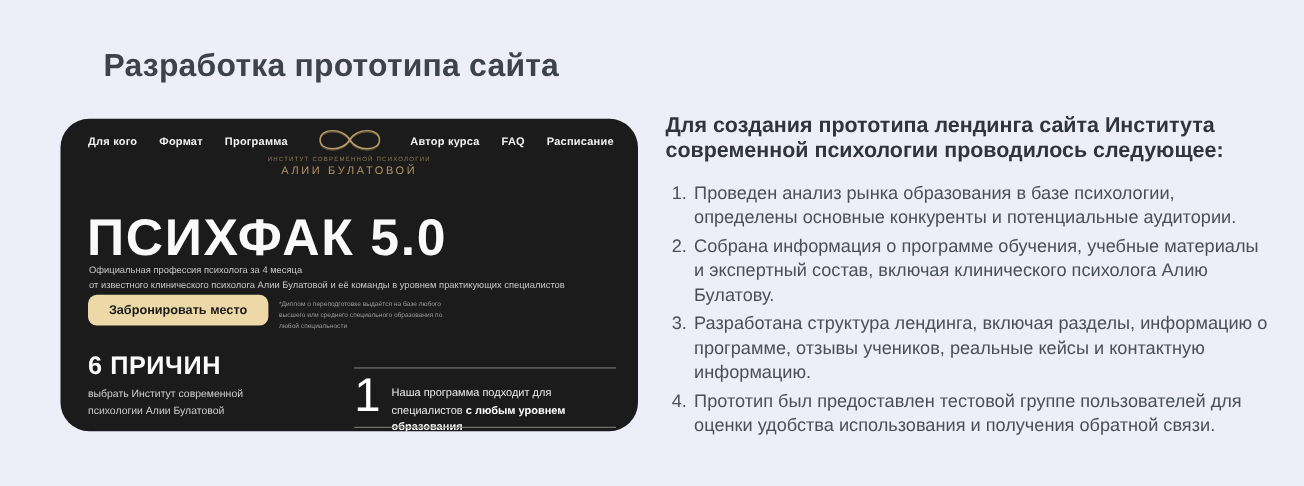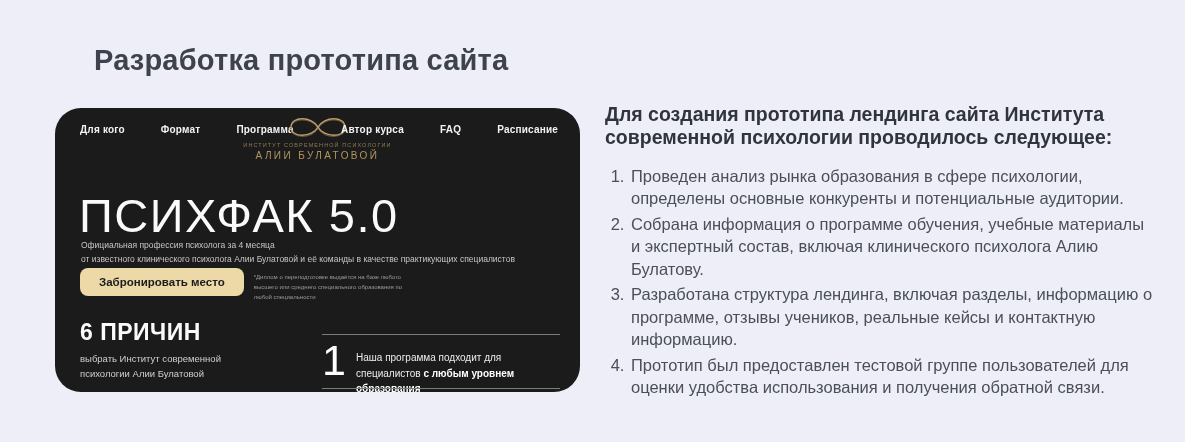--- a/index.html
+++ b/index.html
@@ -18,21 +18,21 @@
 
   
   .mockup {
     position:absolute; left:55px; top:108px;
     width:525px; height:284px;
     background:#1b1b1b; border-radius:26px;
     color:#ffffff; overflow:hidden;
   }
   .nav-left, .nav-right {
     position:absolute; top:16px;
-    display:flex; gap:36px; align-items:center;
+    display:flex; gap:20px; align-items:center;
   }
   .nav-left { left:25px; }
   .nav-right { right:22px; }
   .nav-item {
     font-size:10px; font-weight:700; color:#f2f2f2;
     letter-spacing:0.2px; cursor:pointer; white-space:nowrap;
   }
   .logo {
     position:absolute; left:50%; top:4px; transform:translateX(-50%);
     text-align:center; width:190px;
@@ -41,21 +41,21 @@
   .logo-line1 {
     font-size:5.5px; letter-spacing:1.1px; color:#8f7a52; white-space:nowrap;
   }
   .logo-line2 {
     font-size:10px; font-weight:400; letter-spacing:2.4px; color:#b3945f;
     margin-top:2px; white-space:nowrap;
   }
 
   .hero-title {
     position:absolute; left:24px; top:80px;
-    font-size:47px; font-weight:400; letter-spacing:1.5px; color:#fafafa;
+    font-size:47px; font-weight:700; letter-spacing:1.5px; color:#fafafa;
     white-space:nowrap;
   }
   .hero-subtitle {
     position:absolute; left:26px; top:131px;
     font-size:8.5px; color:#c6c6c6; line-height:1.6; white-space:nowrap;
   }
   .cta-row {
     position:absolute; left:25px; top:160px;
     display:flex; gap:10px; align-items:flex-start;
   }
@@ -132,21 +132,21 @@
   <nav class="nav-right">
     <span class="nav-item">Автор курса</span>
     <span class="nav-item">FAQ</span>
     <span class="nav-item">Расписание</span>
   </nav>
 
   <div class="hero-title">ПСИХФАК 5.0</div>
 
   <div class="hero-subtitle">
     <div>Официальная профессия психолога за 4 месяца</div>
-    <div>от известного клинического психолога Алии Булатовой и её команды в качестве практикующих специалистов</div>
+    <div>от известного клинического психолога Алии Булатовой и её команды в уровнем практикующих специалистов</div>
   </div>
 
   <div class="cta-row">
     <button class="cta-button">Забронировать место</button>
     <div class="cta-disclaimer">*Диплом о переподготовке выдаётся на базе любого высшего или среднего специального образования по любой специальности</div>
   </div>
 
   <div class="reasons-title-block">
     <div class="reasons-count">6 ПРИЧИН</div>
     <div class="reasons-subtitle">
@@ -158,18 +158,18 @@
   <div class="reason-divider-top"></div>
   <div class="reason-number">1</div>
   <div class="reason-text"><span>Наша программа подходит для специалистов </span><b>с любым уровнем образования</b></div>
   <div class="reason-divider-bottom"></div>
 
 </div>
 
 <section class="description">
   <h2 class="description-heading">Для создания прототипа лендинга сайта Института современной психологии проводилось следующее:</h2>
   <ol class="description-list">
-    <li>Проведен анализ рынка образования в сфере психологии, определены основные конкуренты и потенциальные аудитории.</li>
+    <li>Проведен анализ рынка образования в базе психологии, определены основные конкуренты и потенциальные аудитории.</li>
     <li>Собрана информация о программе обучения, учебные материалы и экспертный состав, включая клинического психолога Алию Булатову.</li>
     <li>Разработана структура лендинга, включая разделы, информацию о программе, отзывы учеников, реальные кейсы и контактную информацию.</li>
     <li>Прототип был предоставлен тестовой группе пользователей для оценки удобства использования и получения обратной связи.</li>
   </ol>
 </section>
 
 </body></html>

